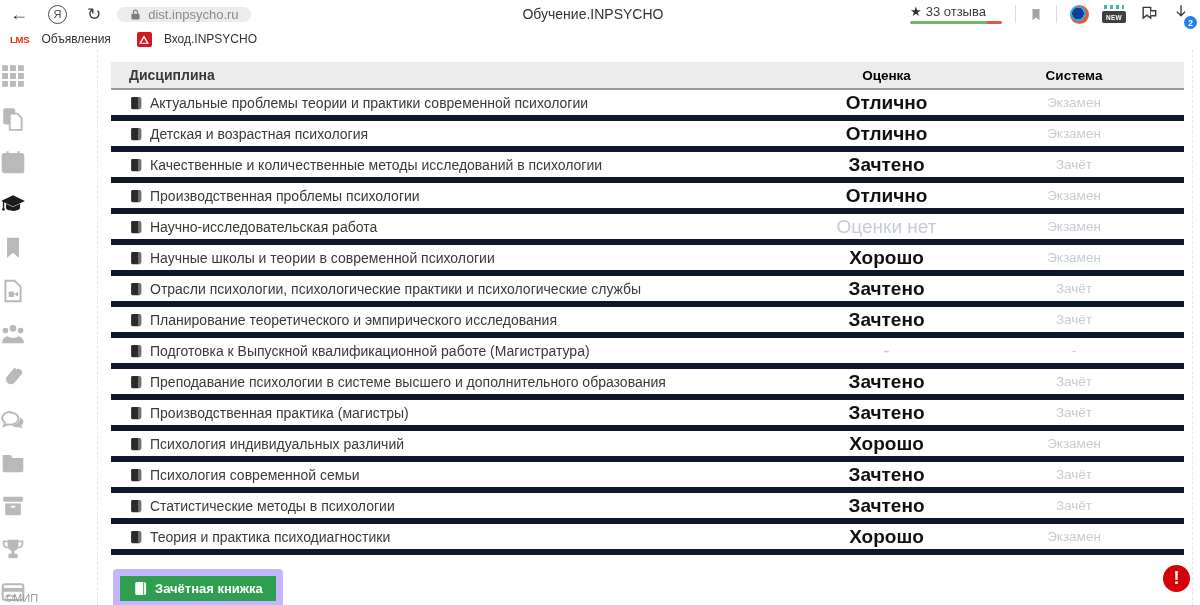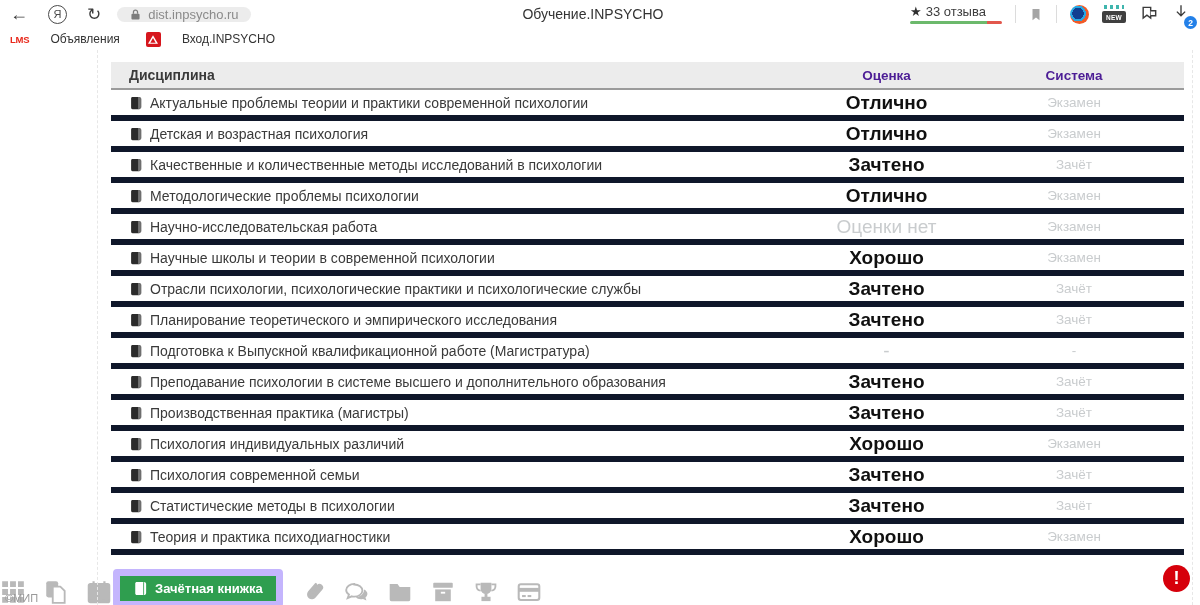--- a/index.html
+++ b/index.html
@@ -33,47 +33,47 @@
     background:repeating-linear-gradient(90deg,#3fb5ad 0 3px, transparent 3px 6px); }
   .new-badge b { position:absolute; bottom:0; left:0; width:24px; height:12px; background:#3f3f3f;
     border-radius:2px; color:#fff; font-size:6.5px; font-weight:bold; display:flex; align-items:center; justify-content:center; letter-spacing:.3px; }
   .dl { position:relative; cursor:pointer; }
   .dl .badge { position:absolute; right:-7px; bottom:-4px; width:13px; height:13px; border-radius:50%;
     background:#2380e8; color:#fff; font-size:8.5px; font-style:normal; font-weight:bold;
     display:flex; align-items:center; justify-content:center; }
 
   
   .bookmarks { height:22px; display:flex; align-items:center; gap:26px; padding:0 10px; background:#fff; }
-  .bm { display:flex; align-items:center; gap:21px; font-size:12px; color:#333; cursor:pointer;justify-content:flex-end; }
+  .bm { display:flex; align-items:center; gap:12px; font-size:12px; color:#333; cursor:pointer;justify-content:flex-end; }
   .lms { color:#e8291c; font-weight:800; font-size:9.5px; letter-spacing:-.2px; }
   .mip-logo { width:15px; height:15px; background:#d6161d; border-radius:2px;
     display:flex; align-items:center; justify-content:center; }
 
   
   .sidebar { position:absolute; left:0; top:50px; width:66px; bottom:0;
-    display:flex; align-items:flex-end; gap:17px; padding-top:13px; }
+    display:flex; flex-direction:column; align-items:flex-start; gap:17px; padding-top:13px; }
   .side-item { width:26px; height:26px; display:flex; align-items:center; justify-content:center; cursor:pointer; }
   .side-item svg { width:26px; height:26px; fill:#b9b9b9; }
   .side-item.active svg { fill:#1c1c1c; }
   .copyright { position:absolute; left:5px; bottom:1px; font-size:11px; color:#9a9a9a; }
 
   
   .frame { position:absolute; left:97px; right:7px; top:50px; bottom:0;
     border-left:1px dashed #e7e7e7; border-right:1px dashed #e7e7e7; }
   .gtable { margin:12px 8px 0 13px; }
   .thead { display:flex; align-items:center; height:28px; background:#ececec;
     border-bottom:2px solid #9b9b9b; padding-left:18px; padding-right:20px;
     font-size:13.5px; font-weight:bold; color:#1f1f1f; }
   .trow { display:flex; align-items:center; height:31px; border-bottom:6px solid #0f172a;
     padding-left:18px; padding-right:20px; cursor:pointer; }
   .col-name { flex:1; display:flex; align-items:center; gap:7px; font-size:14px; color:#3a3a3a;
     white-space:nowrap; overflow:hidden; }
   .col-grade { width:195px; text-align:center; font-size:19px; font-weight:bold; color:#101010; }
   .col-system { width:180px; text-align:center; font-size:13.5px; color:#c9ccce; }
-  .thead .col-grade, .thead .col-system { font-size:13.5px; font-weight:bold; color:#4c1d95; }
+  .thead .col-grade, .thead .col-system { font-size:13.5px; font-weight:bold; color:#000000; }
   .muted { color:#c9ccce !important; font-weight:normal !important; }
   .book-ic { flex:0 0 auto; width:14px; height:14px; }
 
   
   .gradebook { margin:14px 0 0 15px; display:inline-flex; align-items:center; gap:7px;
     background:#2f9e4f; border:7px solid #c4b5fd; border-radius:4px; color:#fff;
     font-family:"Liberation Sans", sans-serif; font-size:13px; font-weight:bold;
     padding:5px 13px; cursor:pointer; }
   .gradebook svg { width:15px; height:15px; }
   .alert { position:absolute; right:10px; bottom:13px; width:27px; height:27px; border-radius:50%;
@@ -278,21 +278,21 @@
     <div class="col-grade">Зачтено</div>
     <div class="col-system">Зачёт</div>
   </div>
 
   <div class="trow">
     <div class="col-name">
       <svg class="book-ic" viewBox="0 0 16 16">
         <path d="M4 1h7.7c1.3 0 2.3 1 2.3 2.3v9.4c0 1.3-1 2.3-2.3 2.3H4c-.9 0-1.6-.7-1.6-1.6V2.6C2.4 1.7 3.1 1 4 1z" fill="#2b2b2b"></path>
         <path d="M11.3 1.2v13.6M12.7 1.6v12.8" stroke="#fff" stroke-width=".7" opacity=".85"></path>
       </svg>
-      <span>Методологические проблемы психологии</span>
+      <span>Производственная проблемы психологии</span>
     </div>
     <div class="col-grade">Отлично</div>
     <div class="col-system">Экзамен</div>
   </div>
 
   <div class="trow">
     <div class="col-name">
       <svg class="book-ic" viewBox="0 0 16 16">
         <path d="M4 1h7.7c1.3 0 2.3 1 2.3 2.3v9.4c0 1.3-1 2.3-2.3 2.3H4c-.9 0-1.6-.7-1.6-1.6V2.6C2.4 1.7 3.1 1 4 1z" fill="#2b2b2b"></path>
         <path d="M11.3 1.2v13.6M12.7 1.6v12.8" stroke="#fff" stroke-width=".7" opacity=".85"></path>

